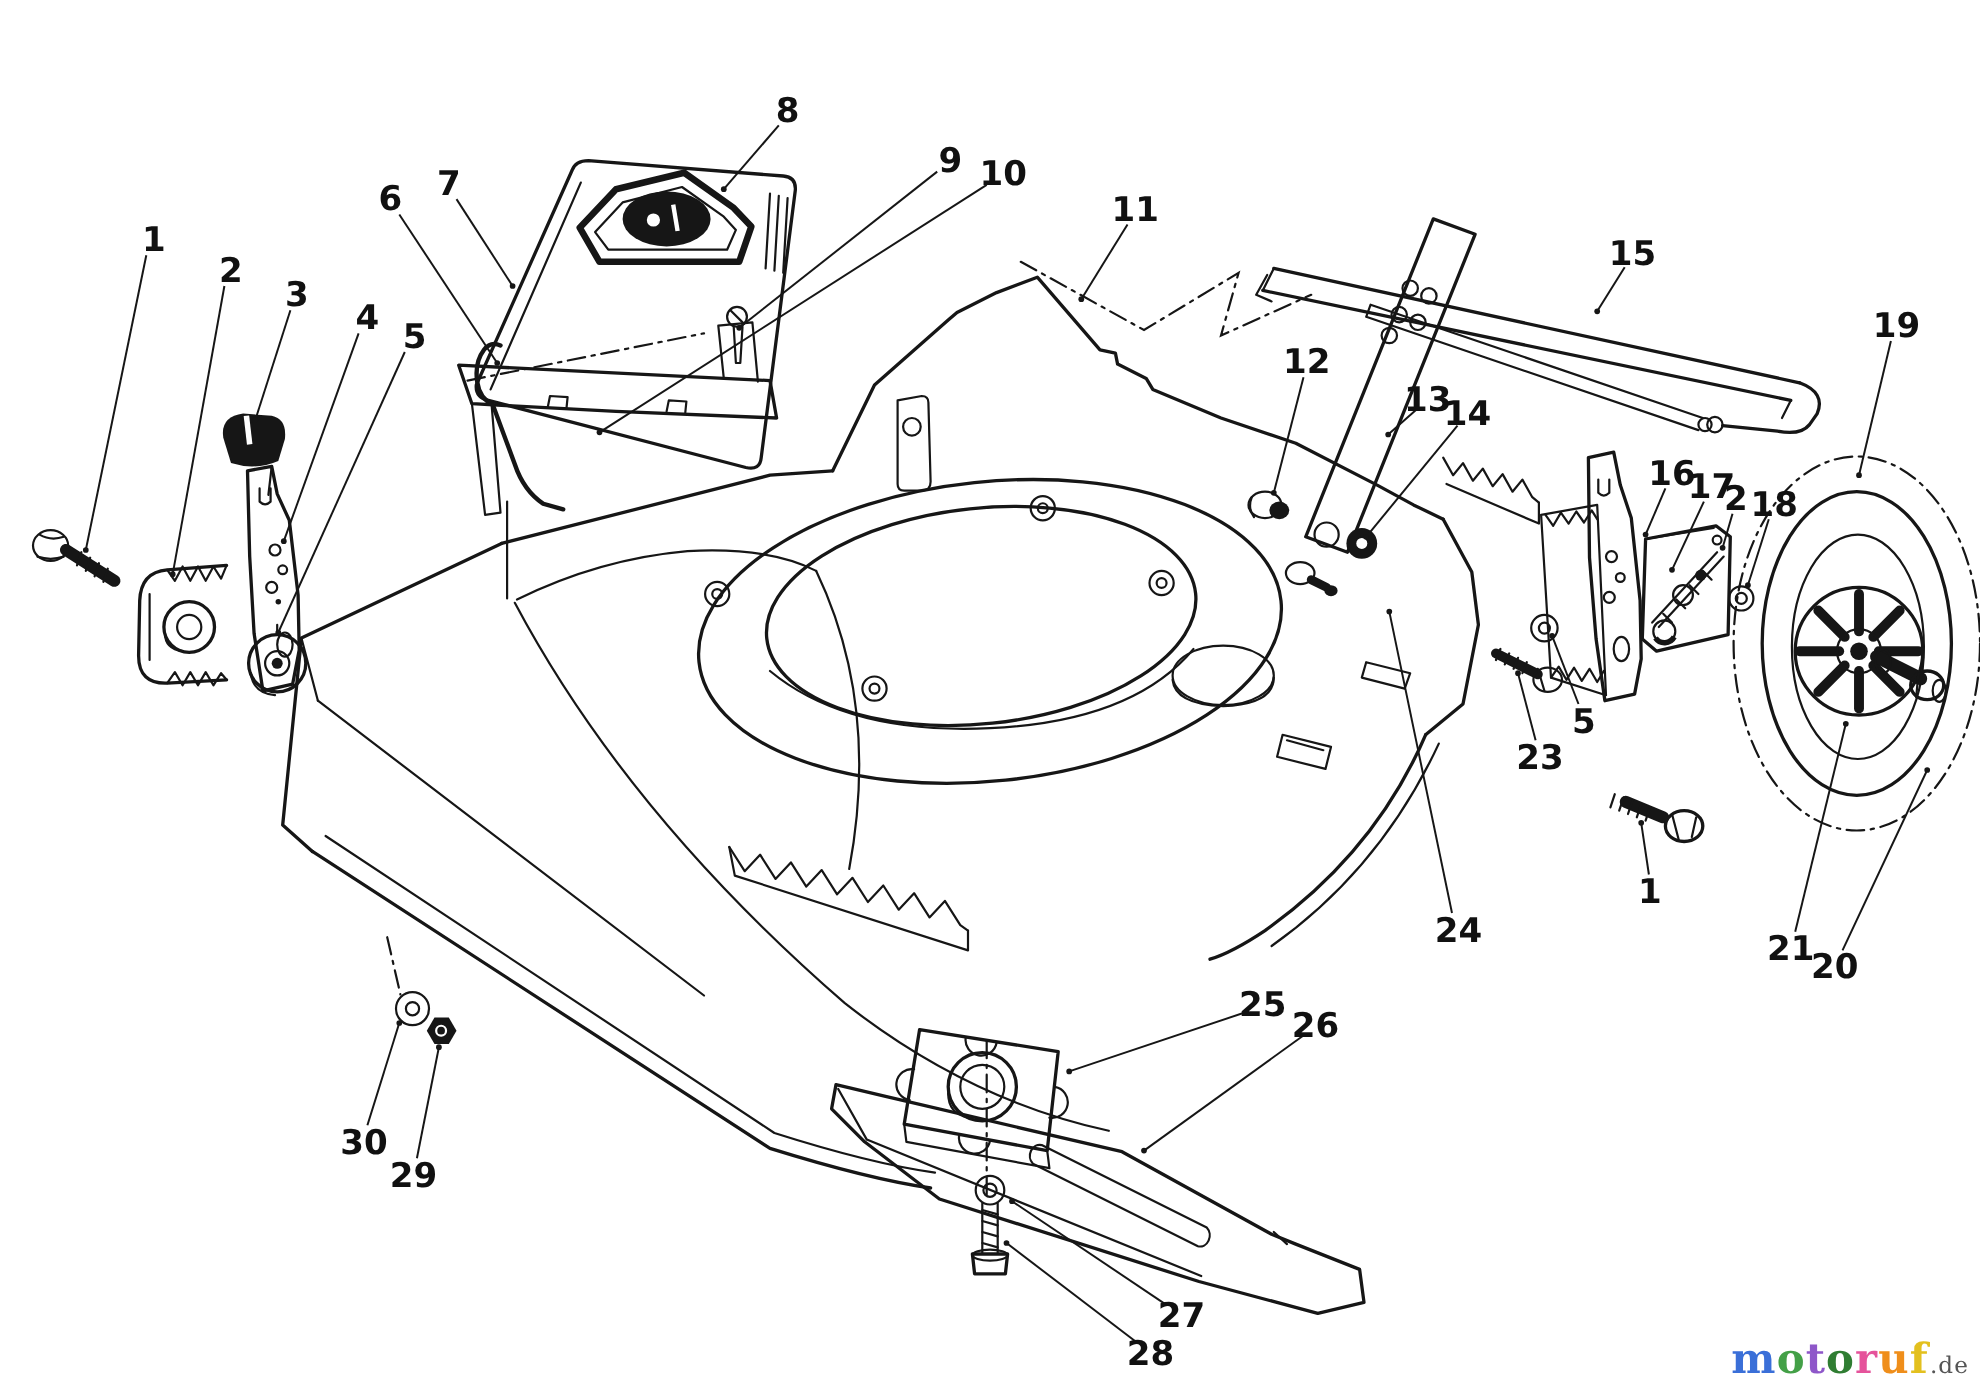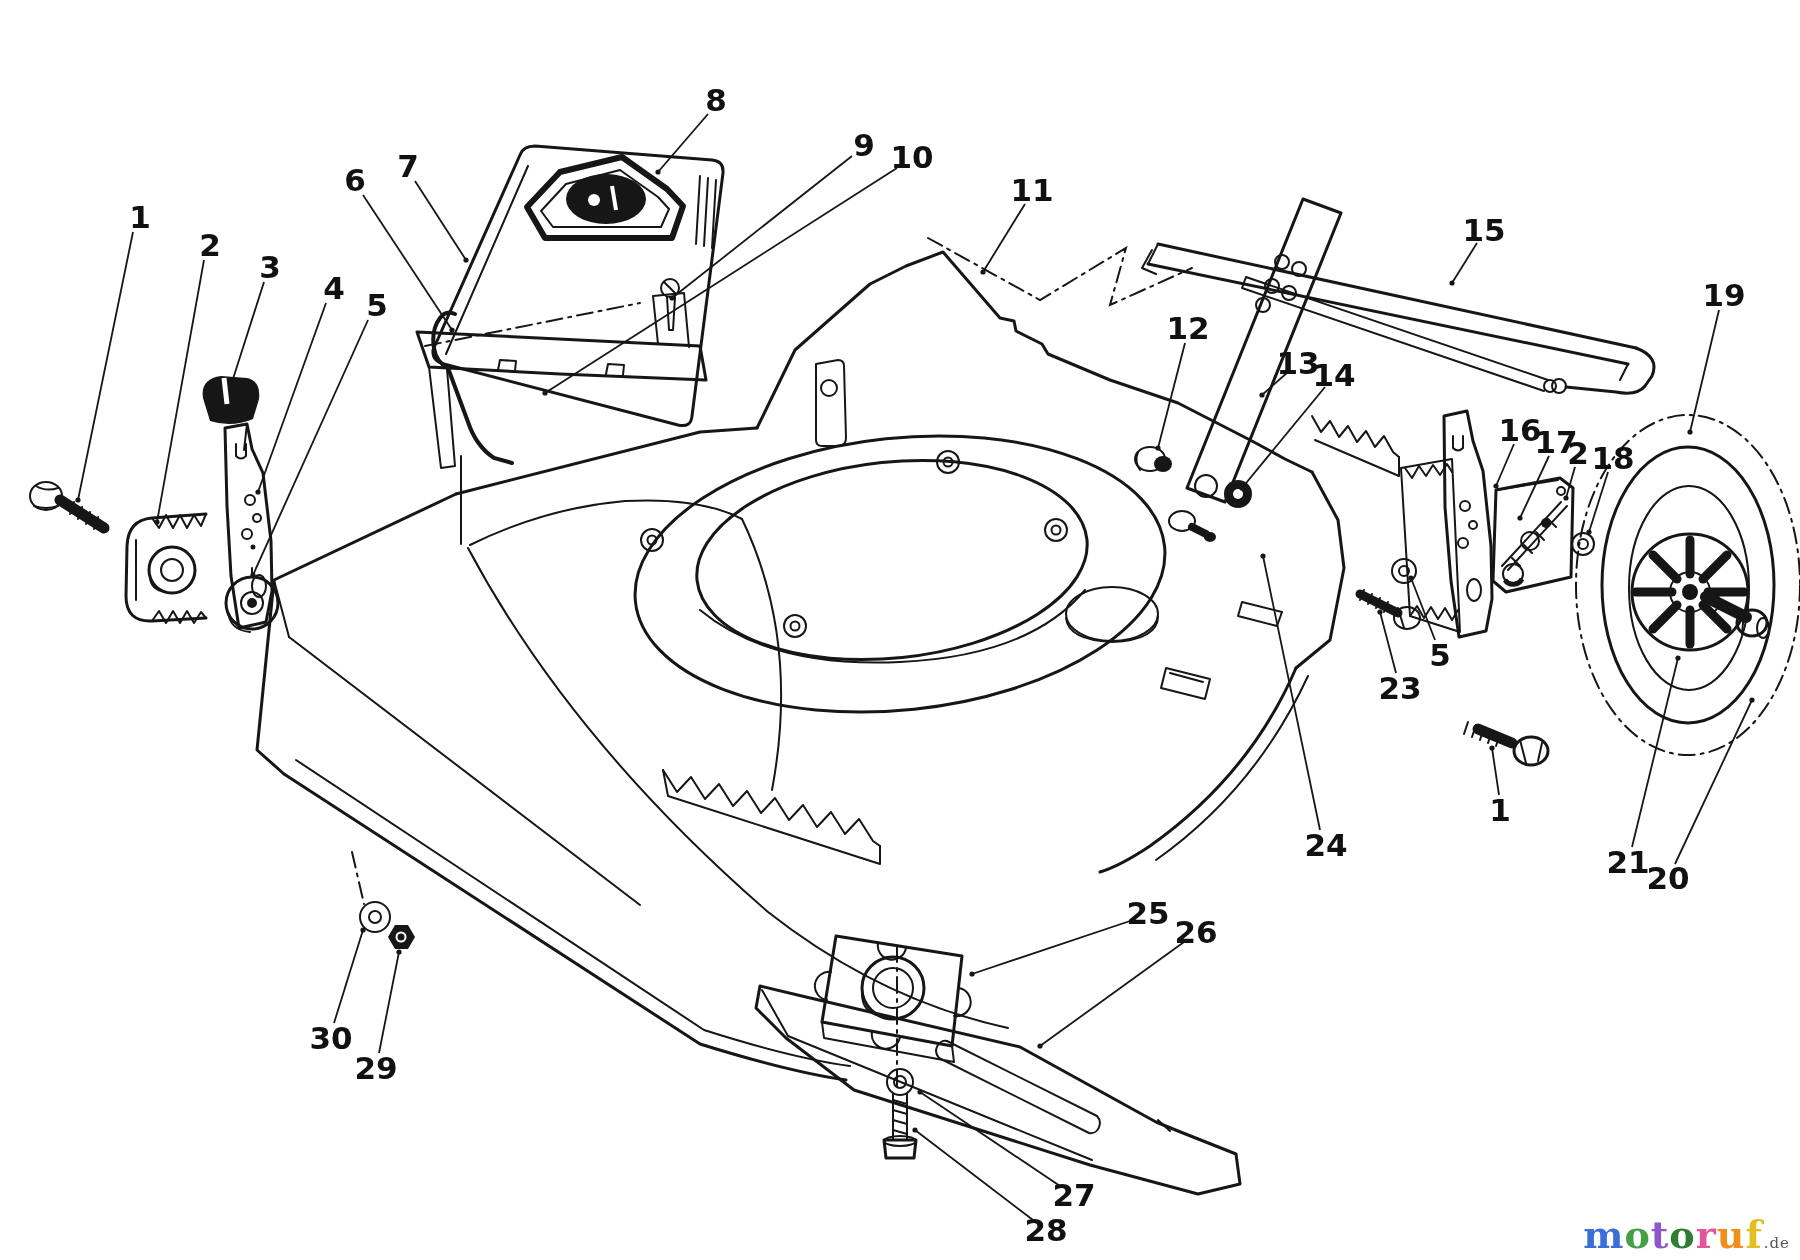--- a/index.html
+++ b/index.html
@@ -8,21 +8,21 @@
   .stage svg{position:absolute;left:0;top:0;}
   .ln{stroke:#161616;stroke-width:3;fill:none;stroke-linecap:round;stroke-linejoin:round;}
   .ln2{stroke:#161616;stroke-width:2;fill:none;stroke-linecap:round;stroke-linejoin:round;}
   .thick{stroke:#161616;stroke-width:6;fill:none;stroke-linecap:round;stroke-linejoin:round;}
   .fillb{fill:#161616;stroke:none;}
   .dash{stroke:#161616;stroke-width:2;fill:none;stroke-dasharray:16 6 3 6;stroke-linecap:round;}
   .leader{stroke:#161616;stroke-width:1.8;fill:none;}
   .callout-num{font-family:"DejaVu Sans",sans-serif;font-weight:700;font-size:31px;fill:#111;}
   .logo{position:absolute;right:10px;bottom:6px;font-family:"DejaVu Serif",serif;
         font-size:38px;font-weight:700;letter-spacing:1px;line-height:1;}
-  .logo .logo-suffix{font-size:15px;font-weight:400;margin-left:1px;}
+  .logo .logo-suffix{font-size:21px;font-weight:400;margin-left:1px;}
 </style>
 </head>
 <body>
 
 <div class="stage">
 <svg width="1800" height="1260" viewBox="0 0 1800 1260">
 
   <g>
 
     <path class="ln" d="M757,428 L795,350 862,291 870,284 906,266 943,252 1000,318 1014,321 1016,331 1042,344 1048,354 1110,380 1178,403 1252,441 1285,459 1312,472"></path>

